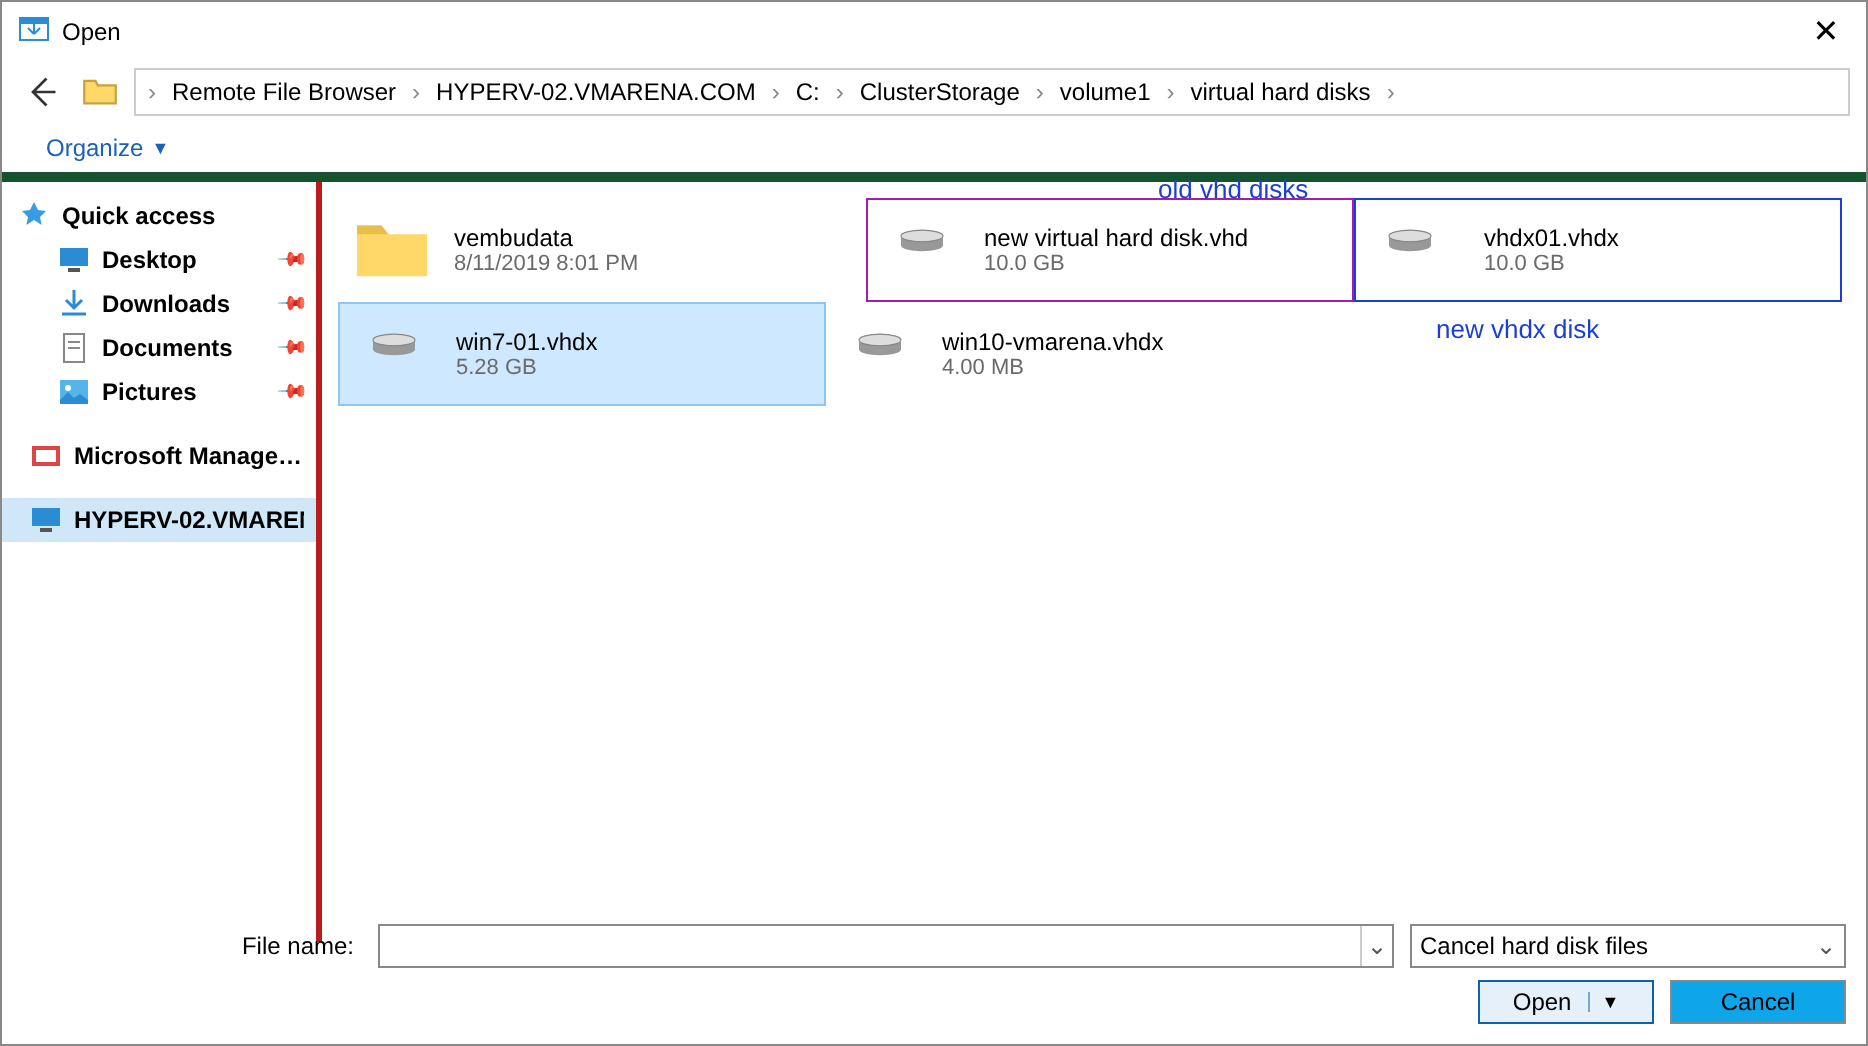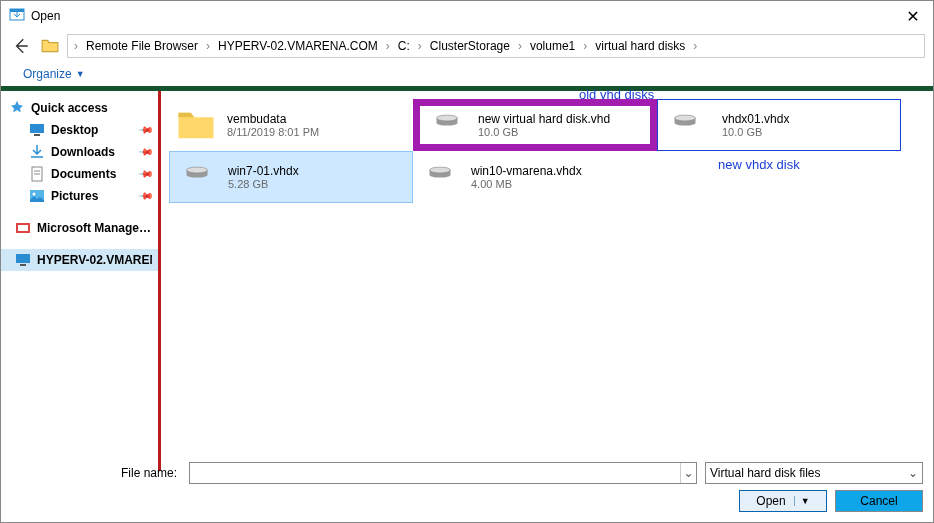--- a/index.html
+++ b/index.html
@@ -21,21 +21,21 @@
 .side-item { height: 22px; display: flex; align-items: center; padding: 0 6px 0 14px; gap: 6px; cursor: pointer; white-space: nowrap; overflow: hidden; font-weight: bold; }
 .side-item.star { font-weight: 600; padding-left: 8px; }
 .side-item .pin { margin-left: auto; color: #777; transform: rotate(45deg); font-size: 10px; }
 .side-item.sel { background: #d0e7f8; }
 .side-item.child { padding-left: 28px; }
 .side-gap { height: 10px; }
 .side-icon { width: 16px; height: 16px; flex-shrink: 0; }
 .files { flex: 1; position: relative; padding: 8px; display: flex; flex-wrap: wrap; align-content: flex-start; gap: 0; }
 .file-item { width: 244px; height: 52px; display: flex; align-items: center; padding: 4px 6px; gap: 10px; position: relative; }
 .file-item.selected { background: #cde8ff; border: 1px solid #8cc6f7; }
-.file-item.outlined-orange { border: 7px solid #a21caf; }
+.file-item.outlined-orange { border: 1px solid #a21caf; margin-left: 20px; }
 .file-item.outlined-blue { border: 1px solid #1a3fd4; gap: 16px; }
 .file-icon { width: 42px; height: 42px; flex-shrink: 0; display: flex; align-items: center; justify-content: center; }
 .file-text .name { color: #000; }
 .file-text .sub { color: #6a6a6a; font-size: 11px; }
 .annotation { position: absolute; color: #1a3fd4; font-style: normal; font-size: 13px; font-weight: 400; }
 .footer { position: absolute; left: 0; right: 0; bottom: 0; height: 66px; padding: 6px 10px 10px 10px; }
 .fn-row { display: flex; align-items: center; gap: 8px; margin-bottom: 6px; }
 .fn-label { width: 170px; text-align: right; padding-right: 4px; }
 .fn-input { flex: 1; height: 22px; border: 1px solid #888; display: flex; align-items: center; position: relative; }
 .fn-input .dd { width: 16px; text-align: center; border-left: 1px solid #ccc; color: #555; margin-left: auto; align-self: stretch; display:flex; align-items:center; justify-content:center; }
@@ -229,21 +229,21 @@
   </div>
 </div>
 
 <div class="footer">
   <div class="fn-row">
     <span class="fn-label">File name:</span>
     <div class="fn-input">
       <span class="dd">⌄</span>
     </div>
     <div class="filter">
-      <span>Virtual hard disk files</span>
+      <span>Cancel hard disk files</span>
       <span class="dd">⌄</span>
     </div>
   </div>
   <div class="btn-row">
     <div class="btn primary">
       <span>Open</span>
       <span style="margin-left:8px;border-left:1px solid #7aa8cc;padding-left:6px;font-size:9px;">▼</span>
     </div>
     <div class="btn">
       <span>Cancel</span>

